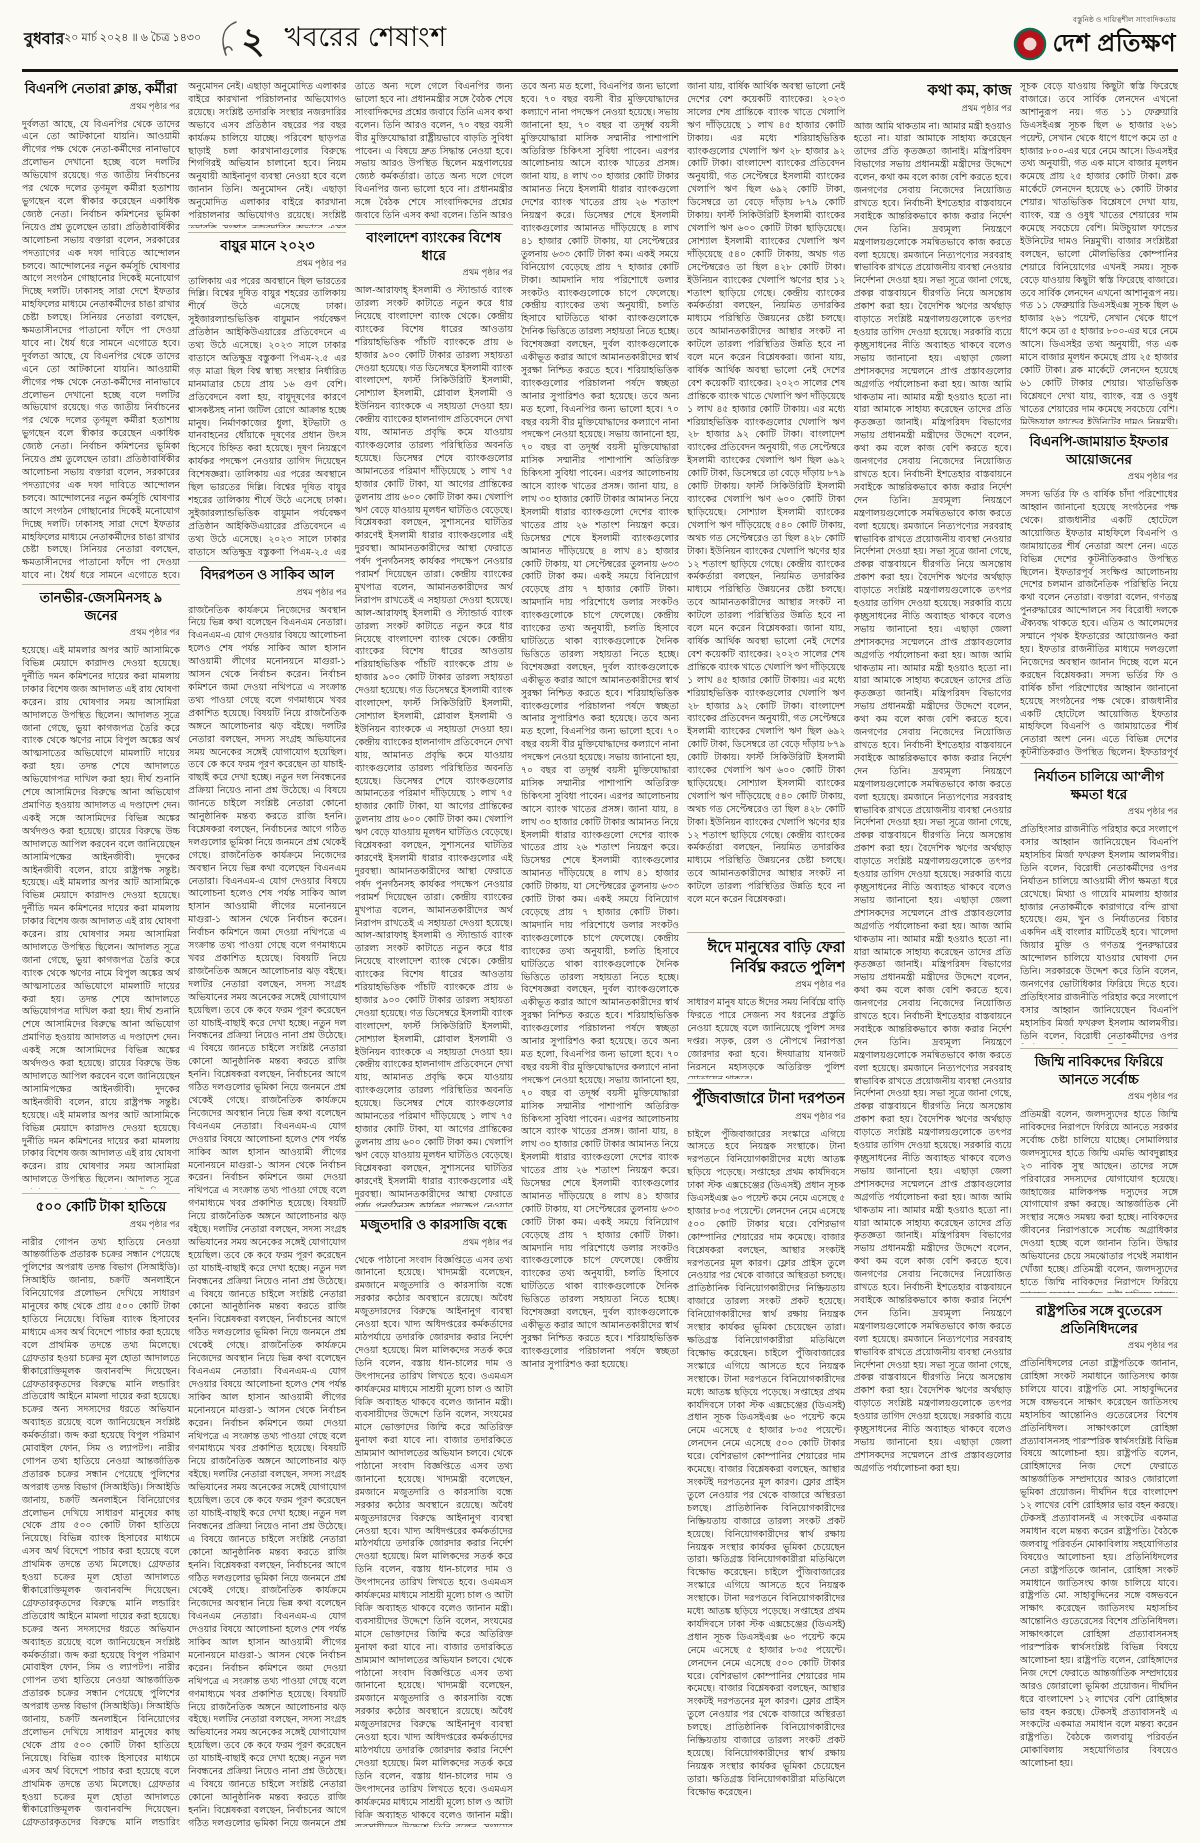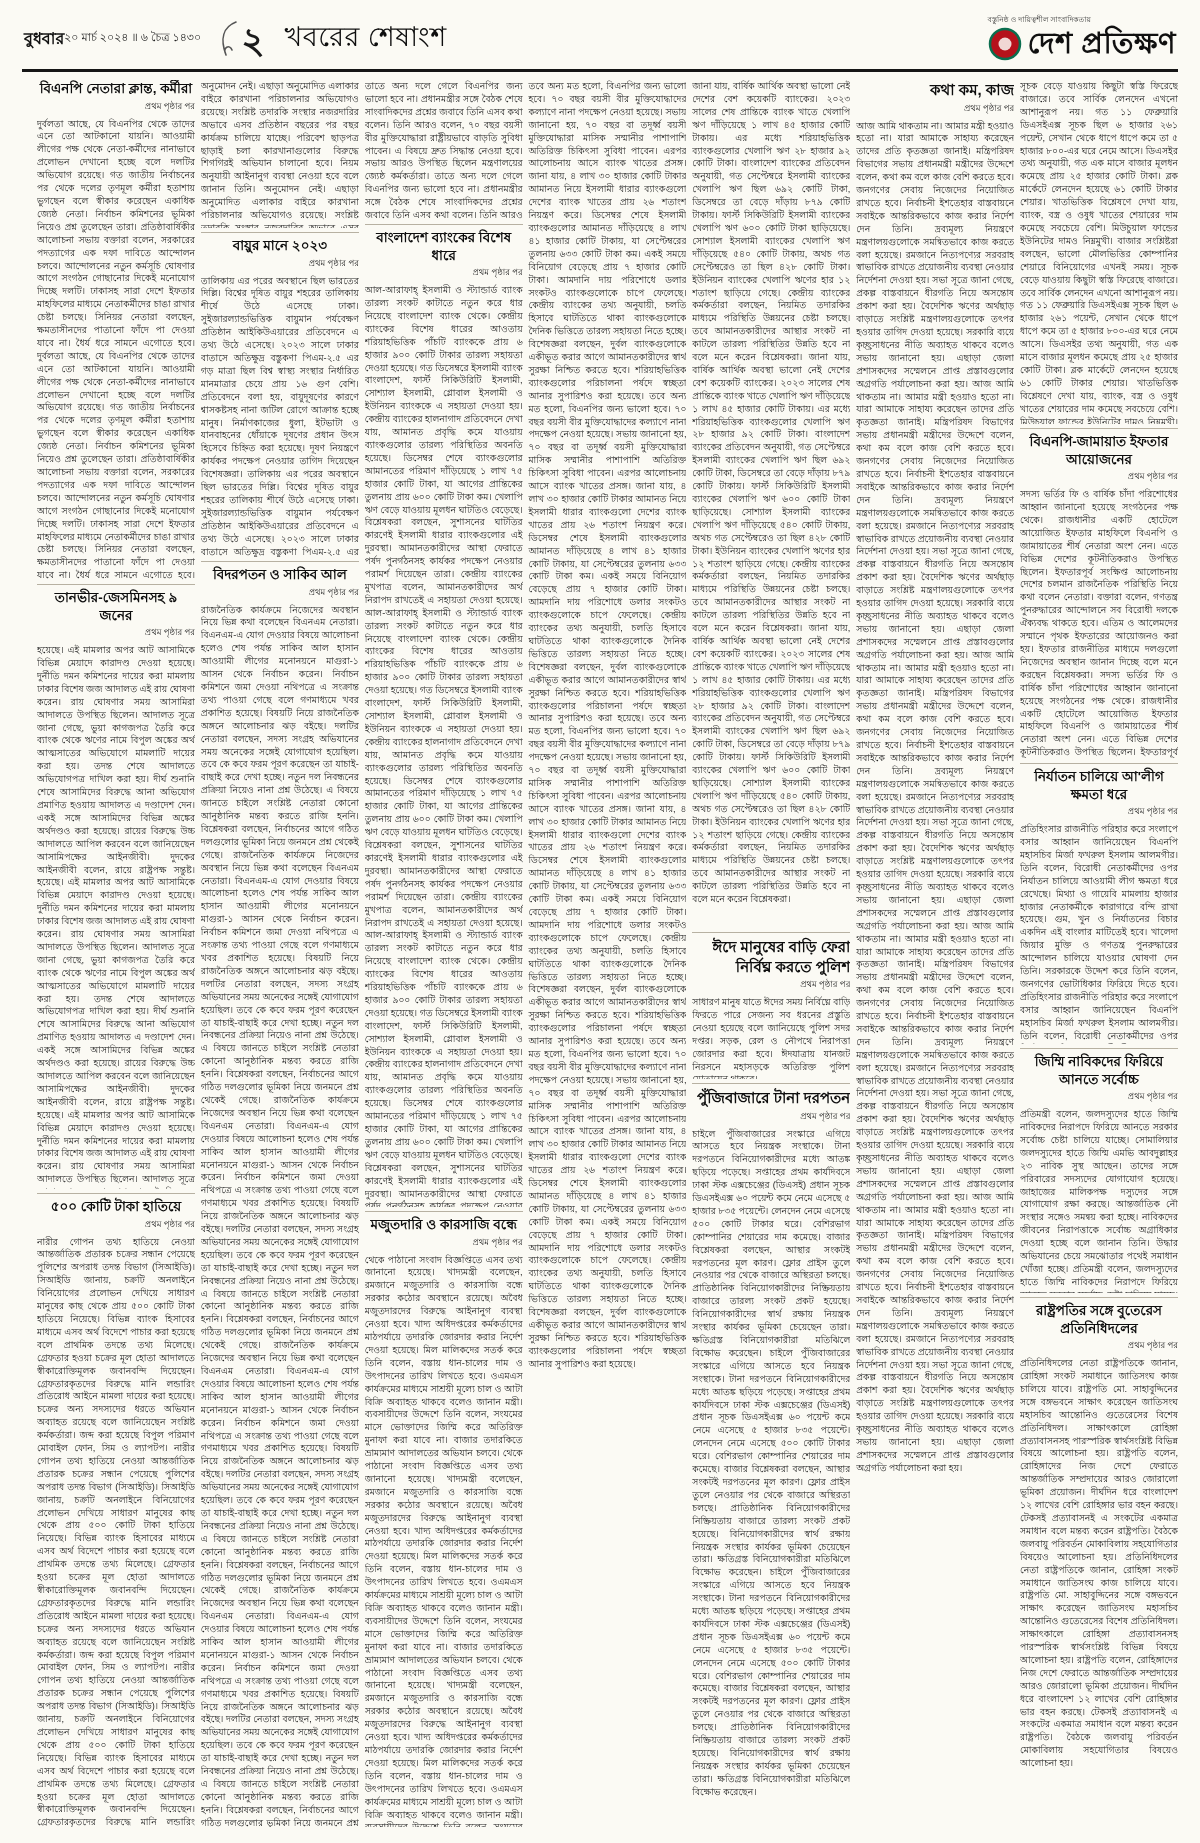--- a/index.html
+++ b/index.html
@@ -9,27 +9,27 @@
 
   
   .masthead{display:flex;align-items:center;gap:16px;padding:4px 2px 8px;border-bottom:3px solid #161616;}
   .date-block{display:flex;flex-direction:row;line-height:1.2;min-width:170px;}
   .day{font-size:16px;font-weight:700;color:#111;}
   .date-line{font-size:11px;color:#222;margin-top:2px;}
   .page-badge{display:flex;align-items:flex-end;gap:2px;}
   .page-num{font-size:36px;font-weight:700;color:#1a1a1a;line-height:1;}
   .section-title{font-size:27px;font-weight:400;color:#0e0e0e;margin:0 0 0 4px;letter-spacing:.5px;white-space:nowrap;}
   .mast-spacer{flex:1;}
-  .logo-block{display:flex;flex-direction:column;line-height:1.1;}
+  .logo-block{display:flex;flex-direction:column;align-items:flex-end;line-height:1.1;}
   .tagline{font-size:7.5px;color:#333;margin-bottom:2px;}
   .brand-row{display:flex;align-items:center;gap:6px;}
-  .paper-name{font-size:29px;font-weight:700;color:#101010;letter-spacing:.5px;white-space:nowrap;}
+  .paper-name{font-size:24px;font-weight:700;color:#101010;letter-spacing:.5px;white-space:nowrap;}
 
   
-  .columns{flex:1;display:flex;justify-content:space-between;padding-top:8px;overflow:hidden;margin-left:15px;}
+  .columns{flex:1;display:flex;justify-content:space-between;padding-top:8px;overflow:hidden;}
   .col{width:158px;height:100%;display:flex;flex-direction:column;overflow:hidden;}
   .article{display:flex;flex-direction:column;overflow:hidden;flex:0 0 auto;}
   .article.fill{flex:1 1 auto;min-height:0;}
   .article + .article{border-top:1px solid #b7b1a2;margin-top:4px;padding-top:4px;}
   .headline{font-size:13.5px;font-weight:700;text-align:center;line-height:1.3;color:#0d0d0d;margin:0 0 1px;}
   .headline.big{font-size:15px;text-align:right;}
   .cont{font-size:8.5px;font-weight:400;text-align:right;margin:1px 0 4px;color:#222;}
   .body-text{font-size:9.2px;line-height:12.9px;text-align:justify;color:#232323;overflow:hidden;flex:1;min-height:0;margin:0;
              word-break:break-word;}
 </style>

